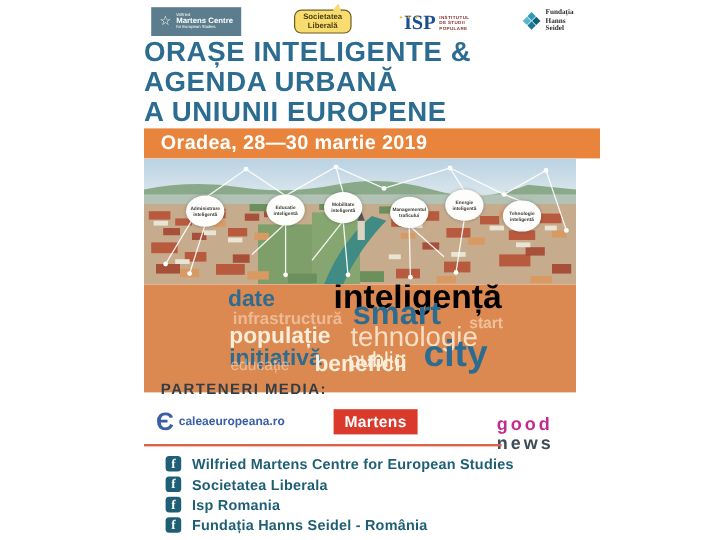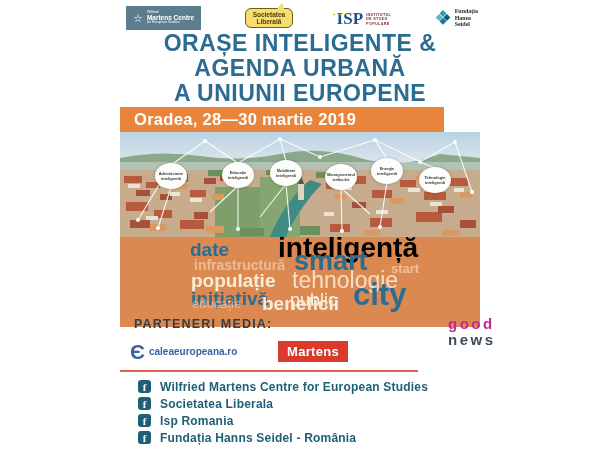--- a/index.html
+++ b/index.html
@@ -27,25 +27,25 @@
   .isp-mark{position:relative;font-family:"Liberation Serif",serif;font-weight:700;
             font-size:17px;color:#1d4f8c;line-height:17px;}
   .isp-stars{position:absolute;top:-4px;left:-4px;font-size:4px;color:#e8b820;letter-spacing:1px;}
   .isp-text{display:flex;flex-direction:column;line-height:1.2;font-size:3.8px;
             font-weight:700;color:#8a3030;letter-spacing:.3px;}
   .logo-hanns{display:flex;align-items:center;gap:4px;}
   .hanns-text{display:flex;flex-direction:column;line-height:1.1;font-size:6px;font-weight:700;
               color:#2b2b2b;font-family:"Liberation Serif",serif;}
 
   
-  .title{position:absolute;top:31px;left:0;width:360px;text-align:center;color:#2d6c91;
+  .title{position:absolute;top:31px;left:0;width:360px;color:#2d6c91;
          font-size:23px;font-weight:800;line-height:25px;letter-spacing:.5px;}
 
   
-  .banner{position:absolute;top:107px;left:0;width:324px;height:25px;background:#e8843c;
+  .banner{position:absolute;top:107px;left:0;width:380px;height:25px;background:#e8843c;
           color:#fff;font-size:16.5px;font-weight:700;line-height:25px;padding-left:14px;
           box-sizing:border-box;letter-spacing:.3px;}
 
   
   .photo{position:absolute;top:132px;left:0;width:360px;height:105px;overflow:hidden;}
   .photo svg{position:absolute;top:0;left:0;}
   .bubble{position:absolute;width:32px;height:26px;background:#fdfdfb;border-radius:50%;
           display:flex;align-items:center;justify-content:center;text-align:center;
           font-size:4px;line-height:1.25;color:#3a3a3a;font-weight:700;padding:2px;
           box-sizing:border-box;box-shadow:0 0 3px rgba(0,0,0,.25);}
@@ -68,21 +68,21 @@
   .w-benef {left:142px;top:57px; font-size:19px;font-weight:800;color:#f8edd8;}
 
   
   .media-heading{position:absolute;top:317px;left:14px;font-size:12.5px;font-weight:700;
                  color:#333d46;letter-spacing:1.2px;}
   .media-calea{position:absolute;top:341px;left:10px;display:flex;align-items:center;gap:4px;}
   .calea-icon{font-size:21px;line-height:21px;color:#3a5fa5;font-weight:700;}
   .calea-label{font-size:10px;font-weight:600;color:#3a5fa5;}
   .media-newsweek{position:absolute;top:341px;left:158px;background:#d93a2b;color:#fff;
                   font-size:13px;font-weight:800;padding:3px 9px;letter-spacing:.3px;}
-  .media-goodnews{position:absolute;top:316px;left:294px;line-height:1.05;margin-left:34px;}
+  .media-goodnews{position:absolute;top:346px;left:294px;line-height:1.05;}
   .gn-top{display:block;font-size:15px;font-weight:800;color:#c42a8e;letter-spacing:2.5px;}
   .gn-bottom{display:block;font-size:15px;font-weight:800;color:#3f4c55;letter-spacing:2.5px;}
   .divider{position:absolute;top:370px;left:0;width:298px;height:2px;background:#e0614b;}
 
   
   .fb-list{position:absolute;top:380px;left:18px;display:flex;flex-direction:column;gap:4px;}
   .fb-row{display:flex;align-items:center;gap:9px;height:13px;}
   .fb-icon{width:13px;height:13px;border-radius:3px;background:#1e5f75;color:#fff;
            font-family:"Liberation Serif",serif;font-weight:700;font-size:11px;
            display:flex;align-items:flex-end;justify-content:center;line-height:12px;}

